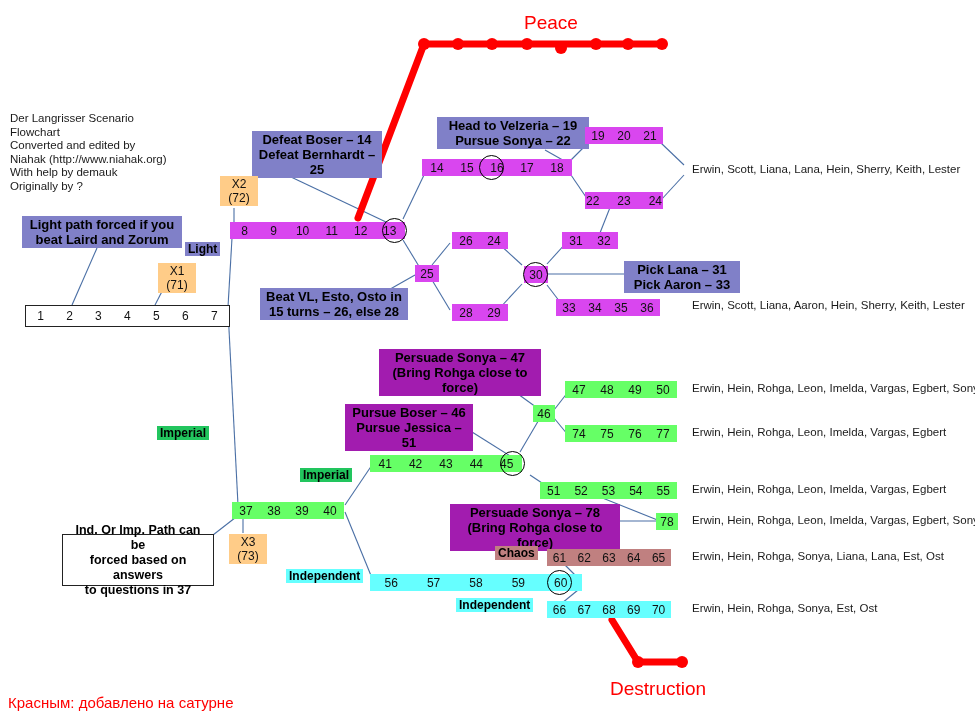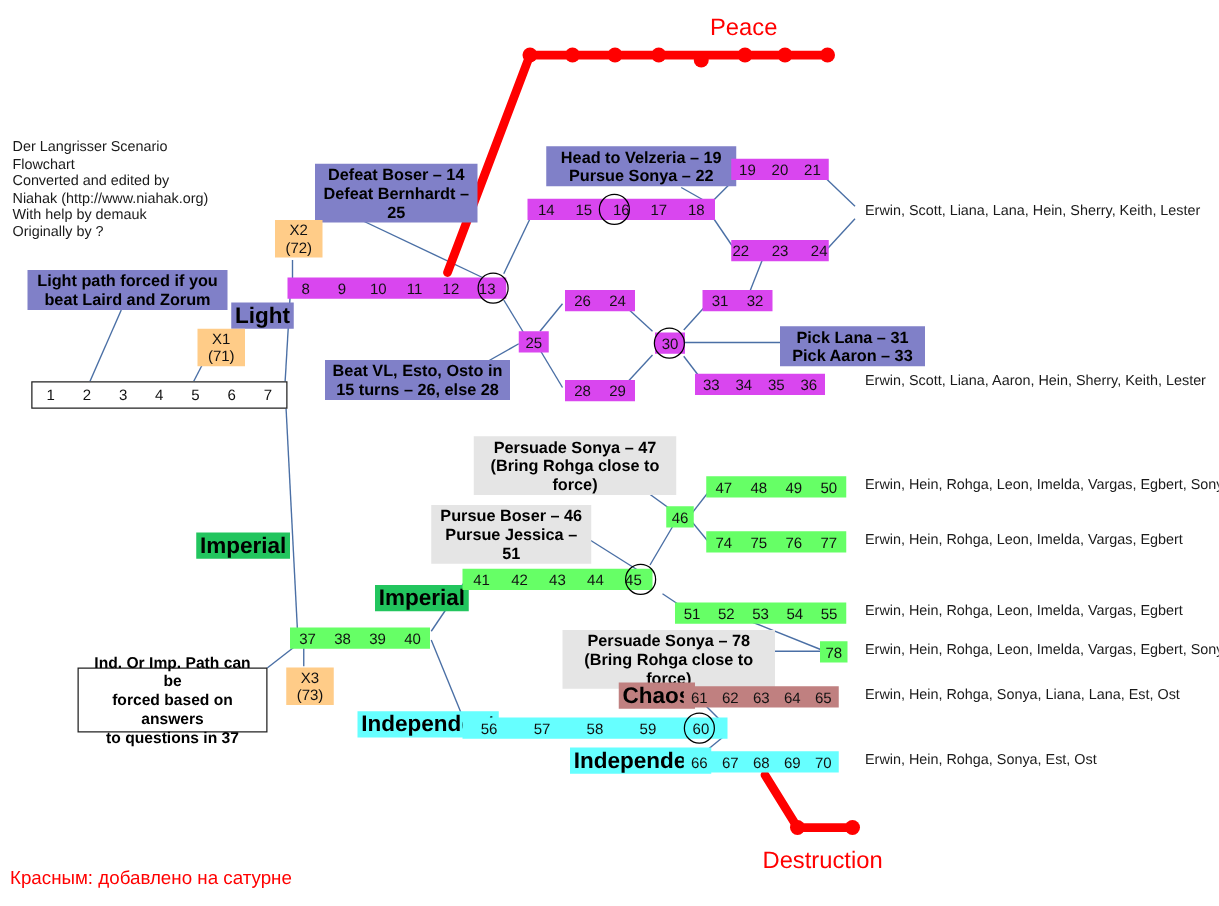--- a/index.html
+++ b/index.html
@@ -31,25 +31,25 @@
   .strip.green{background:#66ff66;}
   .strip.cyan{background:#66ffff;}
   .strip.chaos{background:#c08080;}
 
   
   .callout{
     font-size:13px;font-weight:bold;color:#000;line-height:15px;
     text-align:center;padding:1px 4px;box-sizing:border-box;white-space:pre-line;
   }
   .callout.purple{background:#8080c8;}
-  .callout.green{background:#e5e5e5;}
+  .callout.green{background:#a21caf;}
 
   
   .pathlabel{
-    font-size:18px;font-weight:bold;color:#000;padding:0 3px;
+    font-size:12px;font-weight:bold;color:#000;padding:0 3px;
   }
   .pathlabel.purple{background:#8080c8;}
   .pathlabel.green{background:#22c55e;}
   .pathlabel.cyan{background:#66ffff;}
   .pathlabel.chaos{background:#c08080;}
 
   
   .xbox{
     background:#ffcc88;font-size:12px;color:#111;text-align:center;
     line-height:14px;padding:1px 4px;white-space:pre-line;
@@ -183,21 +183,21 @@
   </svg>
 
   <svg class="lines" viewBox="0 0 975 725">
     <polyline points="612,620 638,662 682,662" fill="none" stroke="#ff0000" stroke-width="7" stroke-linecap="round" stroke-linejoin="round"></polyline>
     <g fill="#ff0000">
       <circle cx="638" cy="662" r="6"></circle>
       <circle cx="682" cy="662" r="6"></circle>
     </g>
   </svg>
 
-  <div class="abs redtext peace" style="left:524px;top:12px;margin-left:44px;">Peace</div>
+  <div class="abs redtext peace" style="left:524px;top:12px;">Peace</div>
   <div class="abs redtext destruction" style="left:610px;top:678px;">Destruction</div>
   <div class="abs redtext footnote" style="left:8px;top:694px;">Красным: добавлено на сатурне</div>
 
   <div class="abs credits" style="left:10px;top:112px;width:180px;">Der Langrisser Scenario
 Flowchart
 Converted and edited by
 Niahak (http://www.niahak.org)
 With help by demauk
 Originally by ?</div>
 

